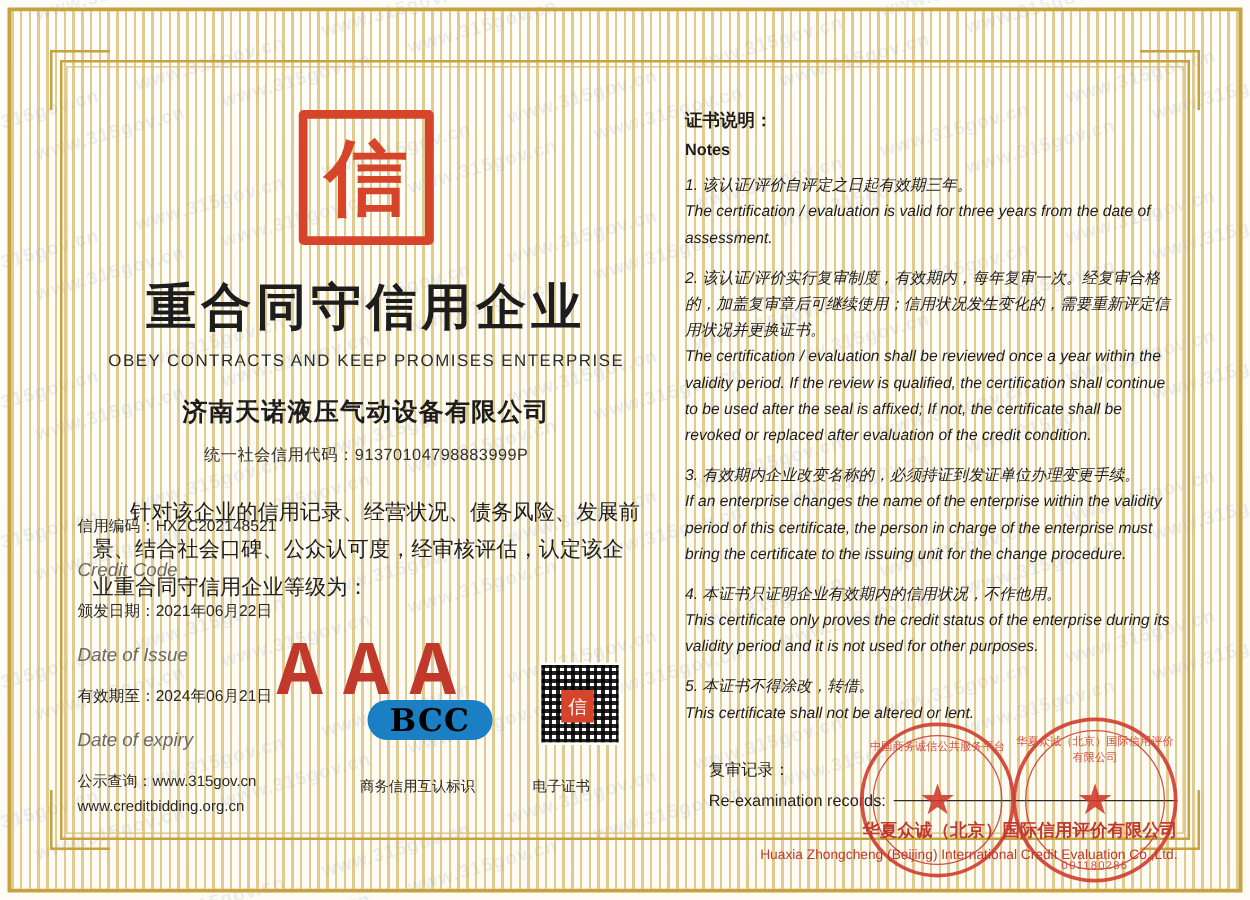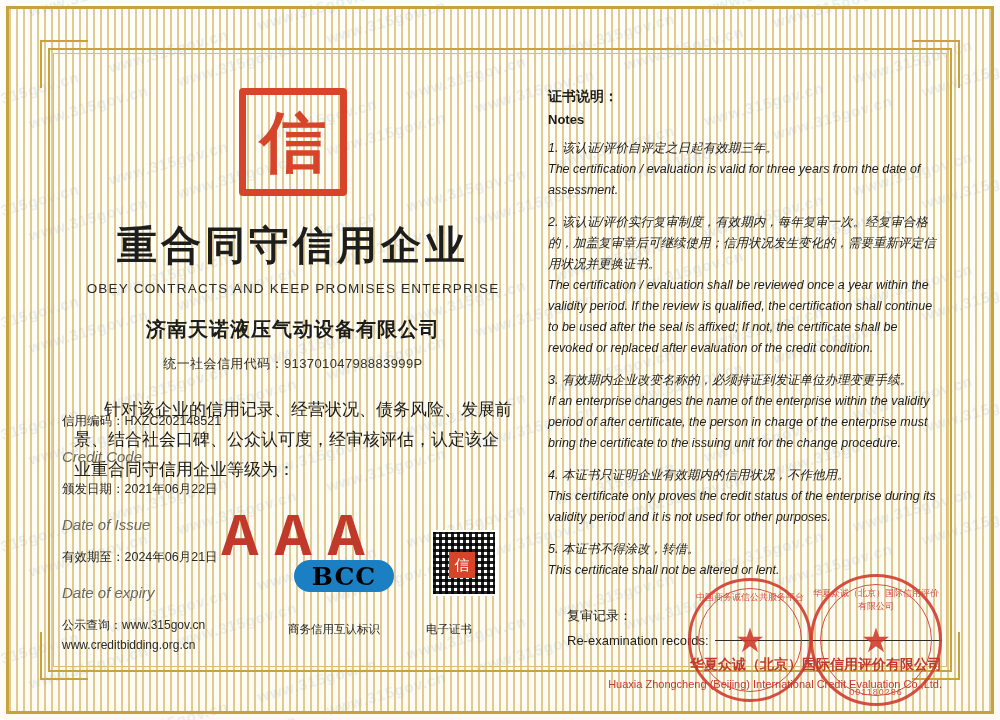--- a/index.html
+++ b/index.html
@@ -272,21 +272,21 @@
       <div>
         <div class="note-cn">1. 该认证/评价自评定之日起有效期三年。</div>
         <div class="note-en">The certification / evaluation is valid for three years from the date of assessment.</div>
       </div>
       <div>
         <div class="note-cn">2. 该认证/评价实行复审制度，有效期内，每年复审一次。经复审合格的，加盖复审章后可继续使用；信用状况发生变化的，需要重新评定信用状况并更换证书。</div>
         <div class="note-en">The certification / evaluation shall be reviewed once a year within the validity period. If the review is qualified, the certification shall continue to be used after the seal is affixed; If not, the certificate shall be revoked or replaced after evaluation of the credit condition.</div>
       </div>
       <div>
         <div class="note-cn">3. 有效期内企业改变名称的，必须持证到发证单位办理变更手续。</div>
-        <div class="note-en">If an enterprise changes the name of the enterprise within the validity period of after certificate, the person in charge of the enterprise must bring the certificate to the issuing unit for the change procedure.</div>
+        <div class="note-en">If an enterprise changes the name of the enterprise within the validity period of this certificate, the person in charge of the enterprise must bring the certificate to the issuing unit for the change procedure.</div>
       </div>
       <div>
         <div class="note-cn">4. 本证书只证明企业有效期内的信用状况，不作他用。</div>
         <div class="note-en">This certificate only proves the credit status of the enterprise during its validity period and it is not used for other purposes.</div>
       </div>
       <div>
         <div class="note-cn">5. 本证书不得涂改，转借。</div>
         <div class="note-en">This certificate shall not be altered or lent.</div>
       </div>
 

